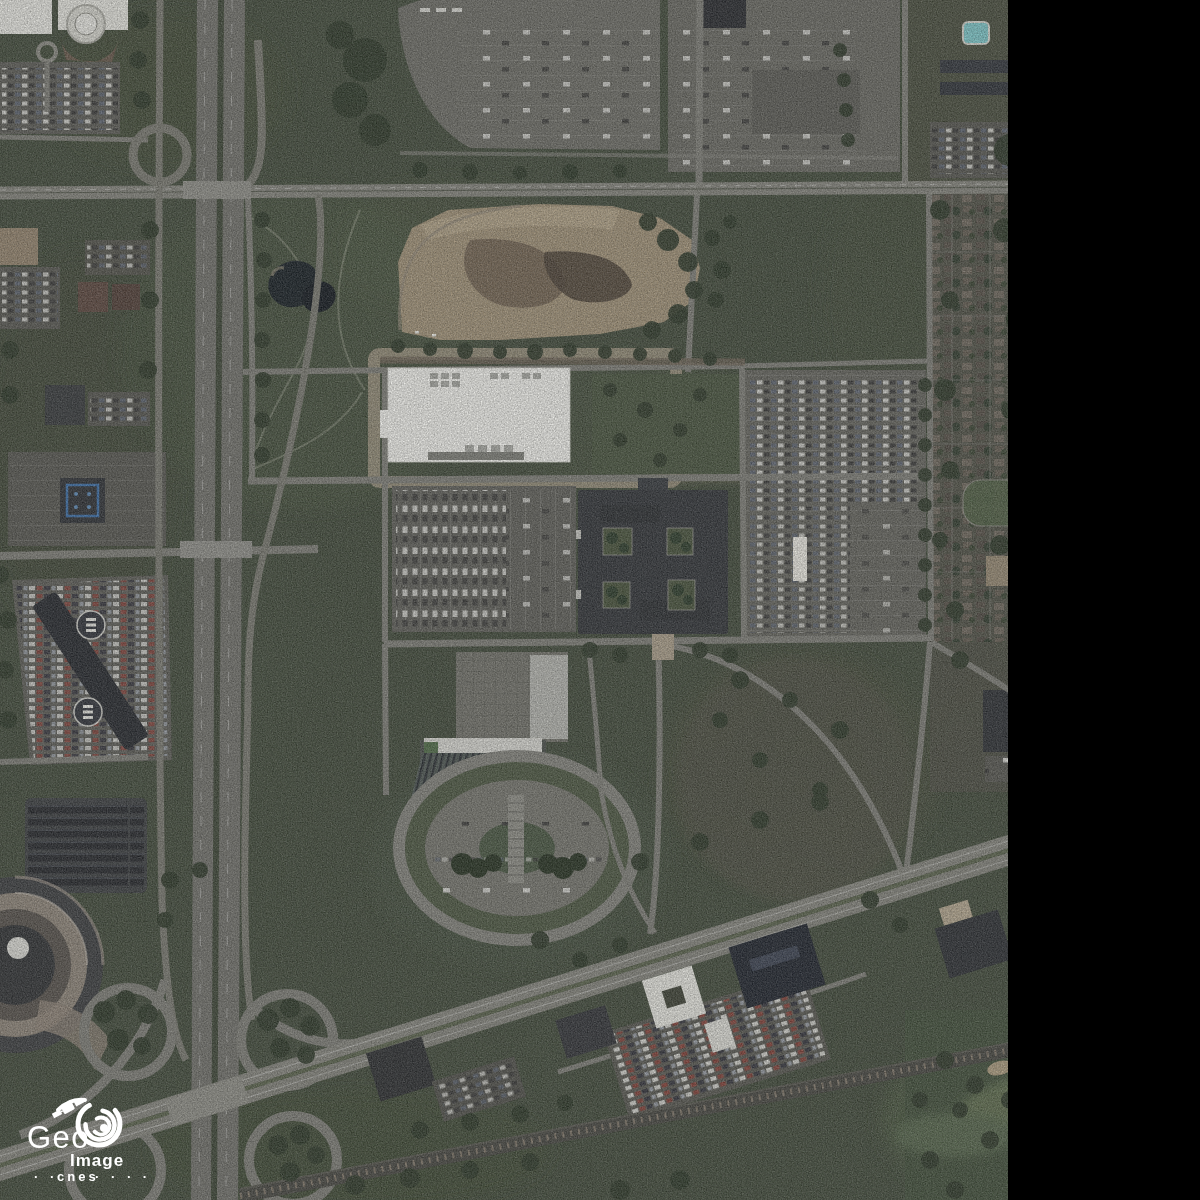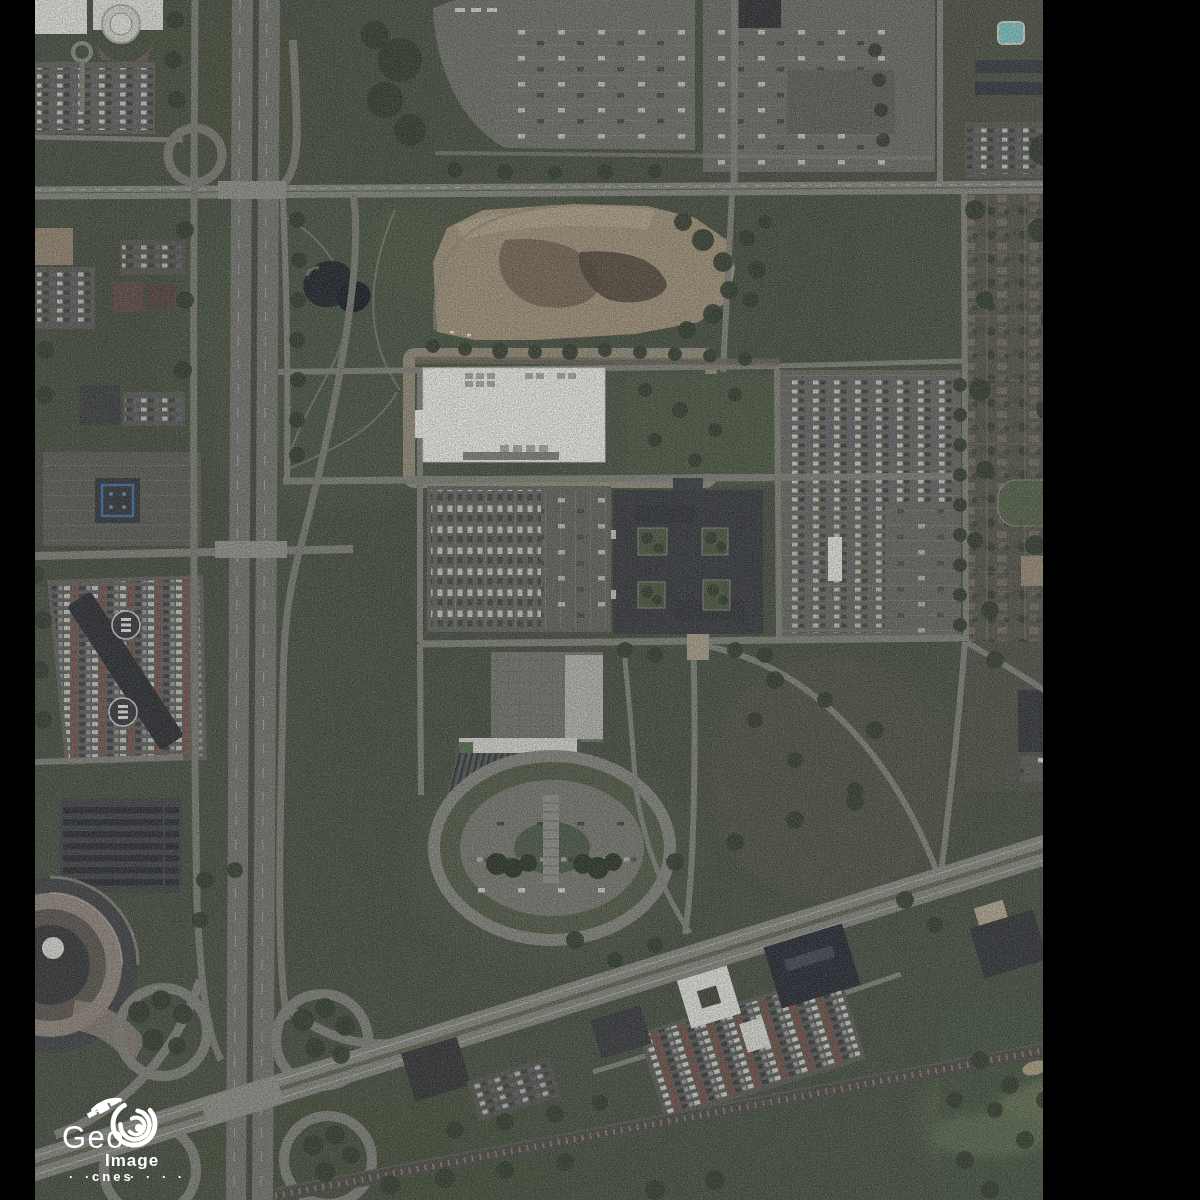--- a/index.html
+++ b/index.html
@@ -1,18 +1,18 @@
 <!DOCTYPE html>
 <html><head>
 <meta charset="utf-8">
 <title>GeoImage satellite view</title>
 <style>
   html,body{margin:0;padding:0;background:#000;}
   .stage{width:1008px;height:1200px;position:relative;overflow:hidden;
-         font-family:"Liberation Sans", sans-serif;margin-left:35px;}
+         font-family:"Liberation Sans", sans-serif;}
   svg{display:block;}
   .wm{fill:#ffffff;}
   .wm-geo{font-size:31px;font-weight:500;letter-spacing:1.5px;}
   .wm-image{font-size:17px;font-weight:700;letter-spacing:1px;}
   .wm-cnes{font-size:13px;font-weight:700;letter-spacing:3px;}
   .wm-dots{font-size:13px;font-weight:700;letter-spacing:4px;}
 </style>
 </head>
 <body>
 

